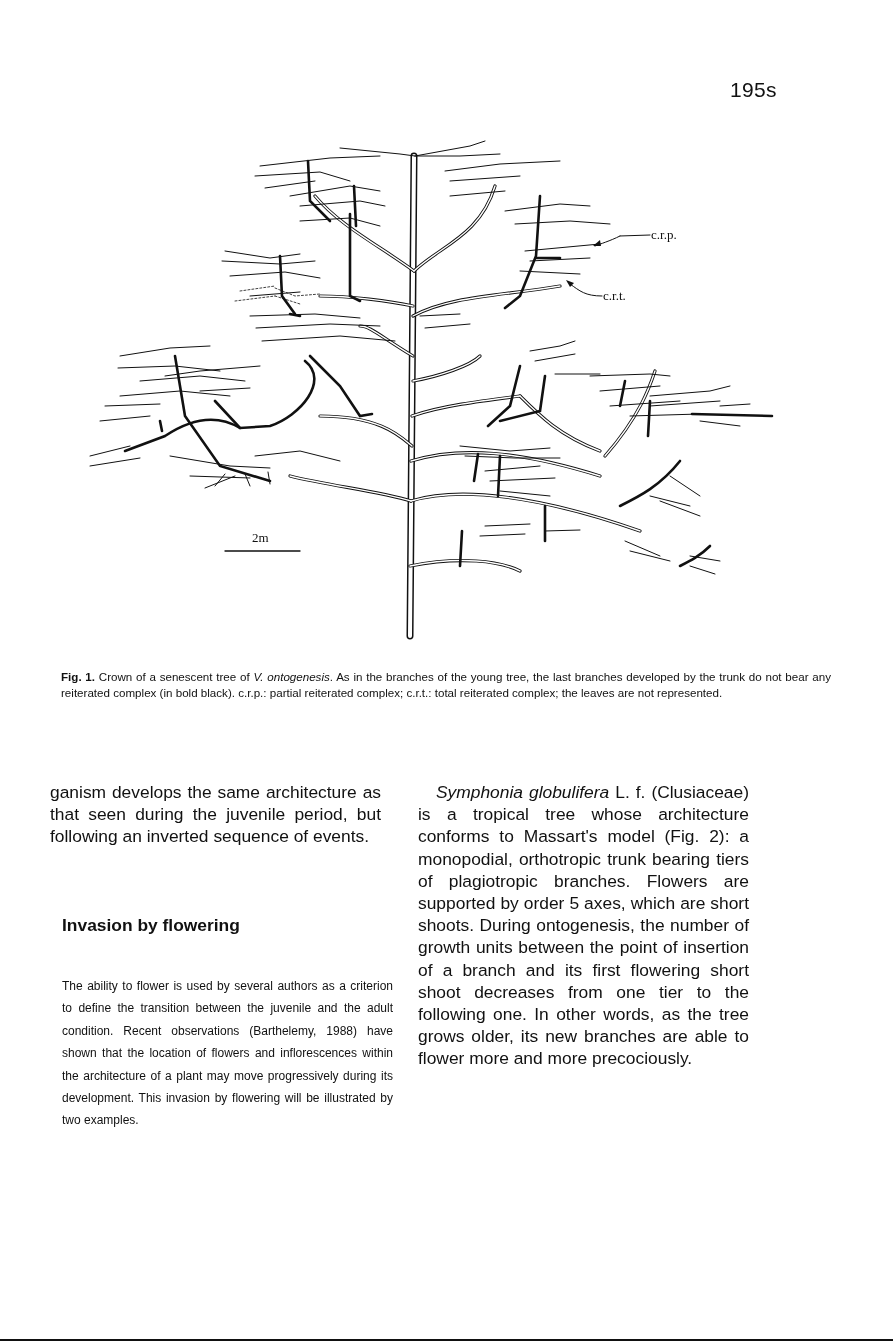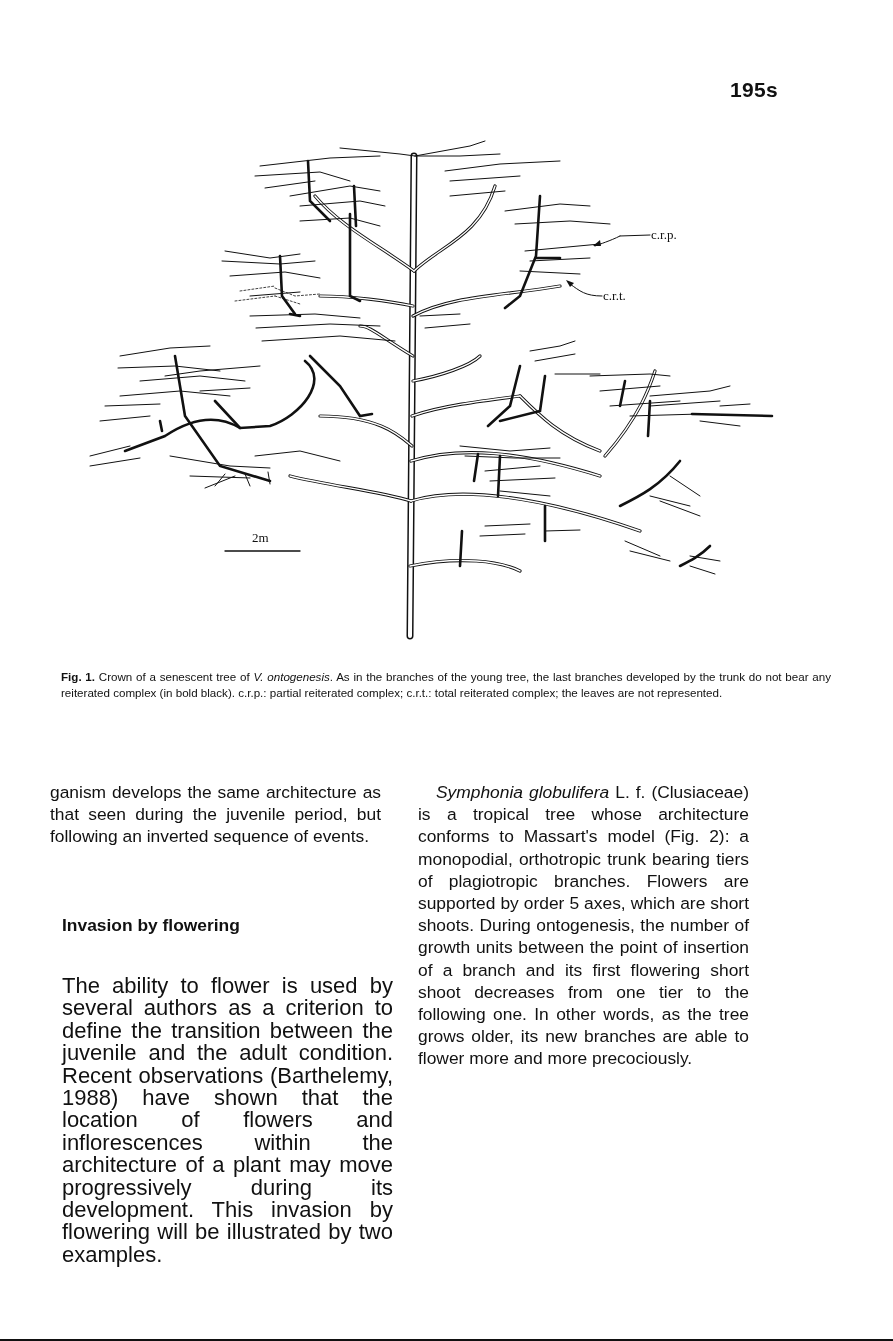--- a/index.html
+++ b/index.html
@@ -1,28 +1,28 @@
 <!DOCTYPE html>
 <html><head>
 <meta charset="utf-8">
 <style>
   html, body { margin: 0; padding: 0; background: #ffffff; }
   body { width: 893px; height: 1341px; position: relative; overflow: hidden; color: #111; font-family: "Liberation Sans", sans-serif; }
-  .page-number { position: absolute; top: 78px; left: 730px; font-size: 21px; letter-spacing: 0.3px; font-weight: bold; }
+  .page-number { position: absolute; top: 78px; left: 730px; font-size: 21px; letter-spacing: 0.3px; }
   .figure { position: absolute; left: 60px; top: 136px; width: 780px; height: 510px; }
   .figure svg { width: 780px; height: 510px; display: block; }
   .caption { position: absolute; left: 61px; top: 669px; width: 770px; font-size: 11.6px; line-height: 15.5px; text-align: justify; }
   .caption b { font-weight: bold; }
   .col { position: absolute; top: 781px; width: 331px; font-size: 17.4px; line-height: 22.2px; text-align: justify; }
   .col-left { left: 50px; }
   .col-right { left: 418px; }
   .col p { margin: 0; }
   .indent { text-indent: 18px; }
   .heading { position: absolute; left: 62px; top: 915px; font-size: 17.4px; font-weight: bold; text-align: center; }
-  .left-para2 { position: absolute; left: 62px; top: 975px; width: 331px; font-size: 22px; line-height: 22.4px; text-align: justify; }
+  .left-para2 { position: absolute; left: 62px; top: 975px; width: 331px; font-size: 12px; line-height: 22.4px; text-align: justify; }
   .right-para2 { margin-top: 7px !important; }
   .bottom-rule { position: absolute; left: 0; top: 1339px; width: 893px; height: 2px; background: #111; }
   .lbl { font-family: "Liberation Serif", serif; font-size: 13px; fill: #111; }
 </style>
 </head>
 <body>
 
 <div class="page-number">195s</div>
 
 <div class="figure">

